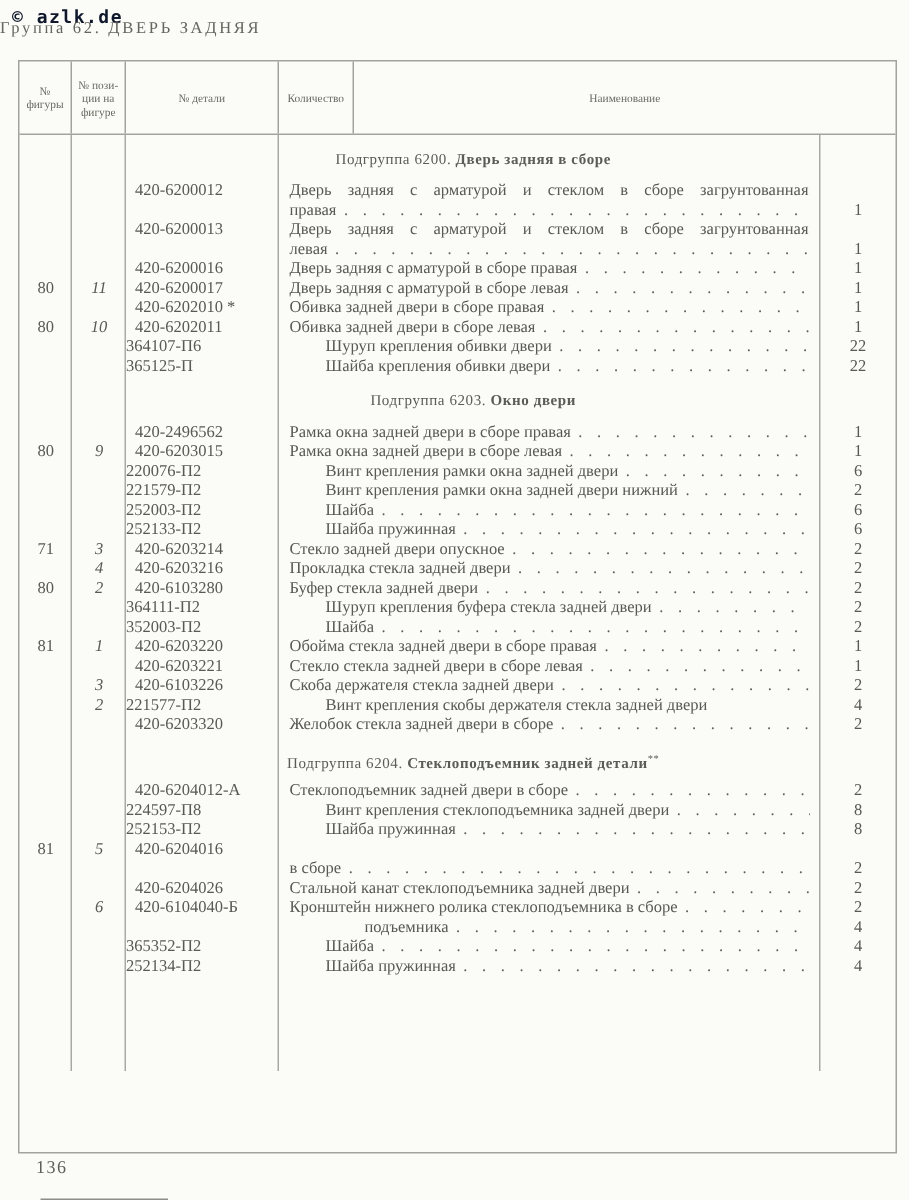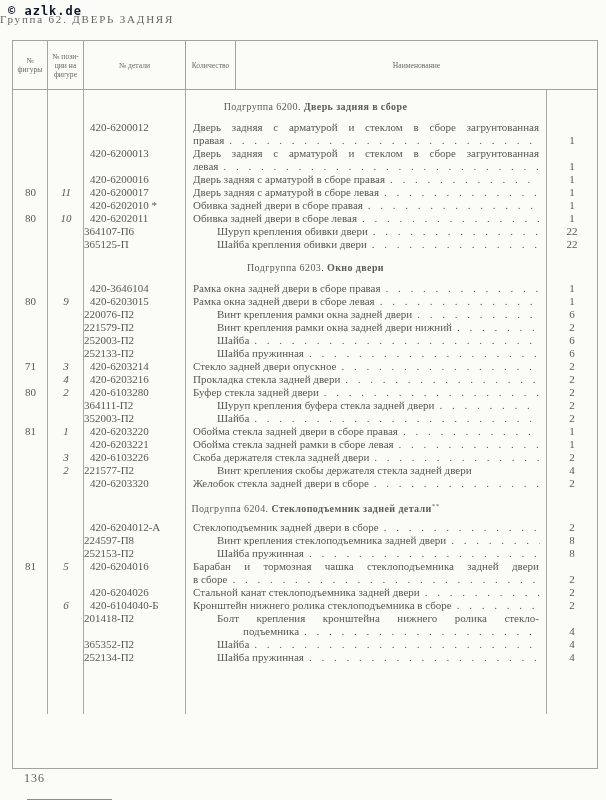--- a/index.html
+++ b/index.html
@@ -199,21 +199,21 @@
           <div class="c-name">
             <span class="nm ind1">Шайба крепления обивки двери</span>
             <span class="leader">. . . . . . . . . . . . . . . . . . . . . . . . . . . . . . . . . . . . . . . . . . . . . . . . . . . . . . . . . . . . </span>
           </div>
           <div class="c-qty">22</div>
         </div>
         <div class="sec-heading"><span>Подгруппа 6203. </span><span class="sec-name">Окно двери</span></div>
         <div class="row-line">
           <div class="c-fig"></div>
           <div class="c-pos"></div>
-          <div class="c-part">420-3646104</div>
+          <div class="c-part">420-2496562</div>
           <div class="c-name">
             <span class="nm ind0">Рамка окна задней двери в сборе правая</span>
             <span class="leader">. . . . . . . . . . . . . . . . . . . . . . . . . . . . . . . . . . . . . . . . . . . . . . . . . . . . . . . . . . . . </span>
           </div>
           <div class="c-qty">1</div>
         </div>
         <div class="row-line">
           <div class="c-fig">80</div>
           <div class="c-pos">9</div>
           <div class="c-part">420-6203015</div>
@@ -321,21 +321,21 @@
             <span class="nm ind0">Обойма стекла задней двери в сборе правая</span>
             <span class="leader">. . . . . . . . . . . . . . . . . . . . . . . . . . . . . . . . . . . . . . . . . . . . . . . . . . . . . . . . . . . . </span>
           </div>
           <div class="c-qty">1</div>
         </div>
         <div class="row-line">
           <div class="c-fig"></div>
           <div class="c-pos"></div>
           <div class="c-part">420-6203221</div>
           <div class="c-name">
-            <span class="nm ind0">Обойма стекла задней рамки в сборе левая</span>
+            <span class="nm ind0">Стекло стекла задней двери в сборе левая</span>
             <span class="leader">. . . . . . . . . . . . . . . . . . . . . . . . . . . . . . . . . . . . . . . . . . . . . . . . . . . . . . . . . . . . </span>
           </div>
           <div class="c-qty">1</div>
         </div>
         <div class="row-line">
           <div class="c-fig"></div>
           <div class="c-pos">3</div>
           <div class="c-part">420-6103226</div>
           <div class="c-name">
             <span class="nm ind0">Скоба держателя стекла задней двери</span>
@@ -391,21 +391,20 @@
           <div class="c-name">
             <span class="nm ind1">Шайба пружинная</span>
             <span class="leader">. . . . . . . . . . . . . . . . . . . . . . . . . . . . . . . . . . . . . . . . . . . . . . . . . . . . . . . . . . . . </span>
           </div>
           <div class="c-qty">8</div>
         </div>
         <div class="row-line">
           <div class="c-fig">81</div>
           <div class="c-pos">5</div>
           <div class="c-part">420-6204016</div>
-          <div class="c-name just"><span class="nm ind0">Барабан и тормозная чашка стеклоподъемника задней двери</span></div>
           <div class="c-qty"></div>
         </div>
         <div class="row-line">
           <div class="c-fig"></div>
           <div class="c-pos"></div>
           <div class="c-part"></div>
           <div class="c-name">
             <span class="nm ind0">в сборе</span>
             <span class="leader">. . . . . . . . . . . . . . . . . . . . . . . . . . . . . . . . . . . . . . . . . . . . . . . . . . . . . . . . . . . . </span>
           </div>
@@ -427,27 +426,20 @@
           <div class="c-part">420-6104040-Б</div>
           <div class="c-name">
             <span class="nm ind0">Кронштейн нижнего ролика стеклоподъемника в сборе</span>
             <span class="leader">. . . . . . . . . . . . . . . . . . . . . . . . . . . . . . . . . . . . . . . . . . . . . . . . . . . . . . . . . . . . </span>
           </div>
           <div class="c-qty">2</div>
         </div>
         <div class="row-line">
           <div class="c-fig"></div>
           <div class="c-pos"></div>
-          <div class="c-part sub">201418-П2</div>
-          <div class="c-name just"><span class="nm ind1">Болт крепления кронштейна нижнего ролика стекло-</span></div>
-          <div class="c-qty"></div>
-        </div>
-        <div class="row-line">
-          <div class="c-fig"></div>
-          <div class="c-pos"></div>
           <div class="c-part sub"></div>
           <div class="c-name">
             <span class="nm ind2">подъемника</span>
             <span class="leader">. . . . . . . . . . . . . . . . . . . . . . . . . . . . . . . . . . . . . . . . . . . . . . . . . . . . . . . . . . . . </span>
           </div>
           <div class="c-qty">4</div>
         </div>
         <div class="row-line">
           <div class="c-fig"></div>
           <div class="c-pos"></div>

